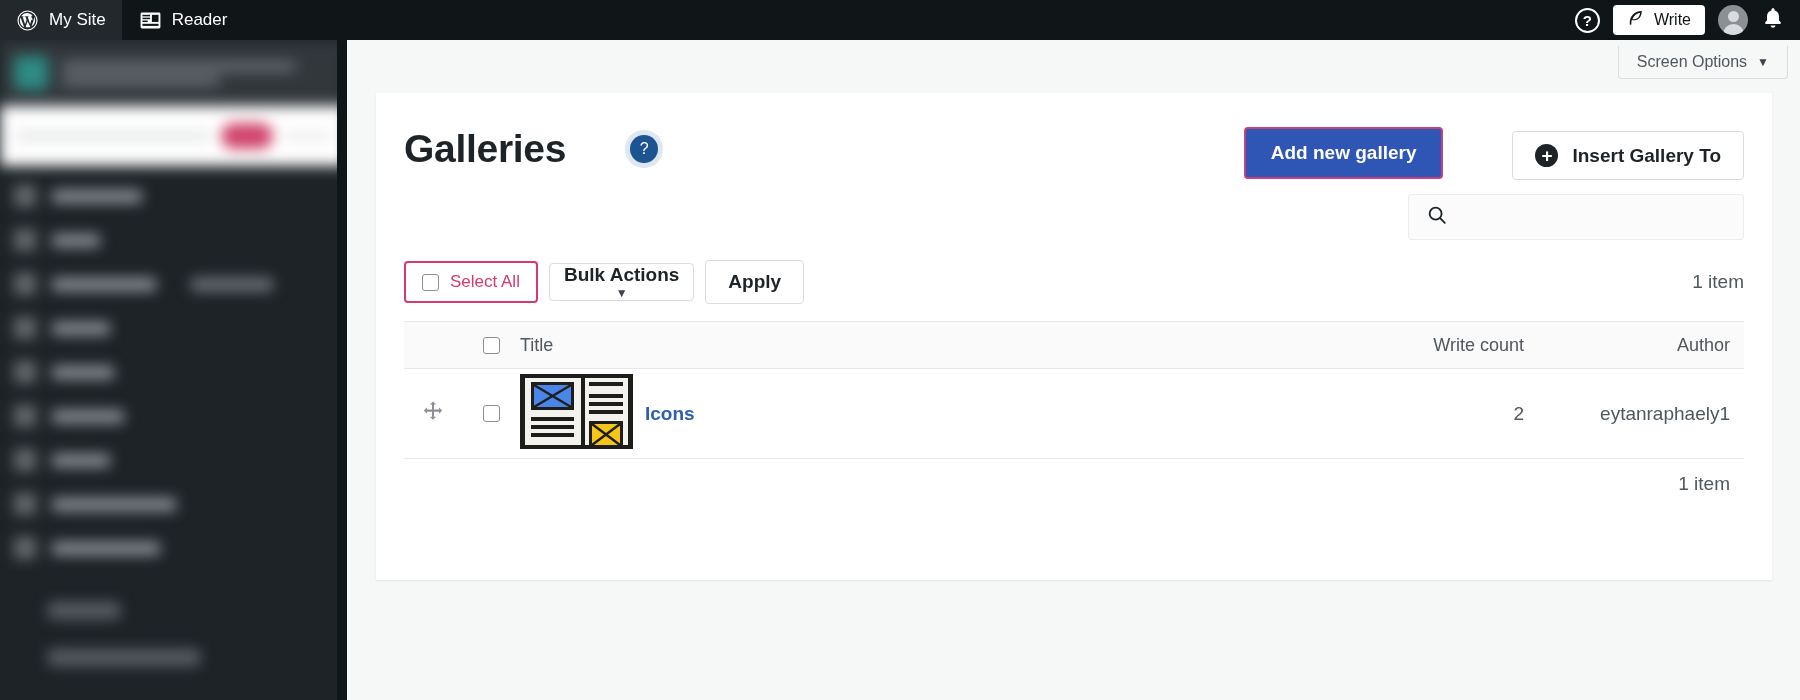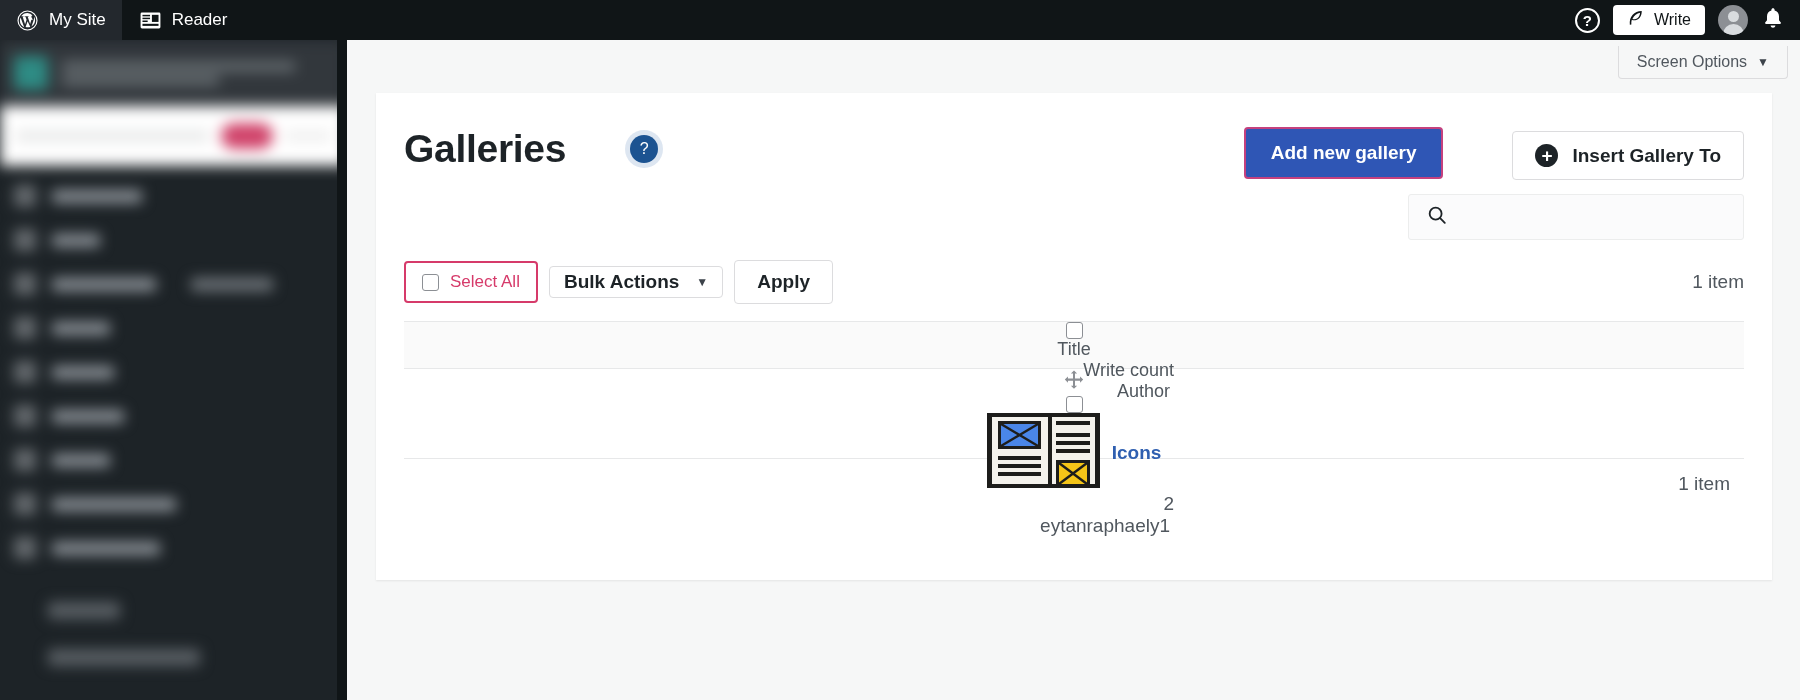--- a/index.html
+++ b/index.html
@@ -216,54 +216,55 @@
     display:flex; align-items:center; gap: 11px;
     cursor:pointer;
   }
   .cbx {
     width: 17px; height: 17px;
     border: 1.5px solid #8c8f94; border-radius:3px;
     background:#fff; flex:none; cursor:pointer;
   }
   .bulk-select {
     border:1px solid #dcdcde; border-radius:4px; background:#fff;
-    height: 32px; padding: 0 14px;
+    height: 38px; padding: 0 14px;
     font-size: 19px; font-weight:bold; color:#1d2327;
-    display:flex; align-items:center; gap:17px;
+    display:flex; align-items:center; 
     cursor:pointer;
+    flex-direction:column;
   }
   .apply-btn {
     border:1px solid #dcdcde; border-radius:4px; background:#fff;
     height: 44px; padding: 0 22px;
     font-size: 19px; font-weight:bold; color:#1d2327;
     display:flex; align-items:center;
     cursor:pointer;
   }
   .bulk-spacer { flex:1; }
   .item-count { font-size: 19px; color:#50575e; }
 
   
   .tbl { margin: 17px 28px 0 28px; border-top:1px solid #e7e8e9; }
   .tbl-head {
     display:flex; align-items:center;
     height: 47px; background:#fafafa;
     border-bottom:1px solid #e7e8e9;
-    font-size: 18px; color:#50575e;flex-direction:column;
+    font-size: 18px; color:#50575e;
   }
   .col-drag { width: 58px; flex:none; display:flex; justify-content:center; }
   .col-cbx  { width: 58px; flex:none; display:flex; justify-content:center; }
   .col-title{ flex:1; display:flex; align-items:center; }
   .col-count{ width: 200px; flex:none; text-align:right; }
   .col-author{ width: 220px; flex:none; text-align:right; padding-right: 14px; }
 
   .tbl-row {
     display:flex; align-items:center;
     height: 90px;
     border-bottom:1px solid #e7e8e9;
-    font-size: 19px; color:#50575e;flex-direction:column;
+    font-size: 19px; color:#50575e;
   }
   .drag-handle { width:22px; height:22px; cursor:grab; }
   .thumb { width: 113px; height: 75px; flex:none; }
   .row-link {
     color:#2f5fb0; font-size:19px; font-weight:bold;
     margin-left: 12px; text-decoration:none; cursor:pointer;
   }
   .foot-count {
     display:flex; justify-content:flex-end;
     padding: 14px 42px 0 28px;

